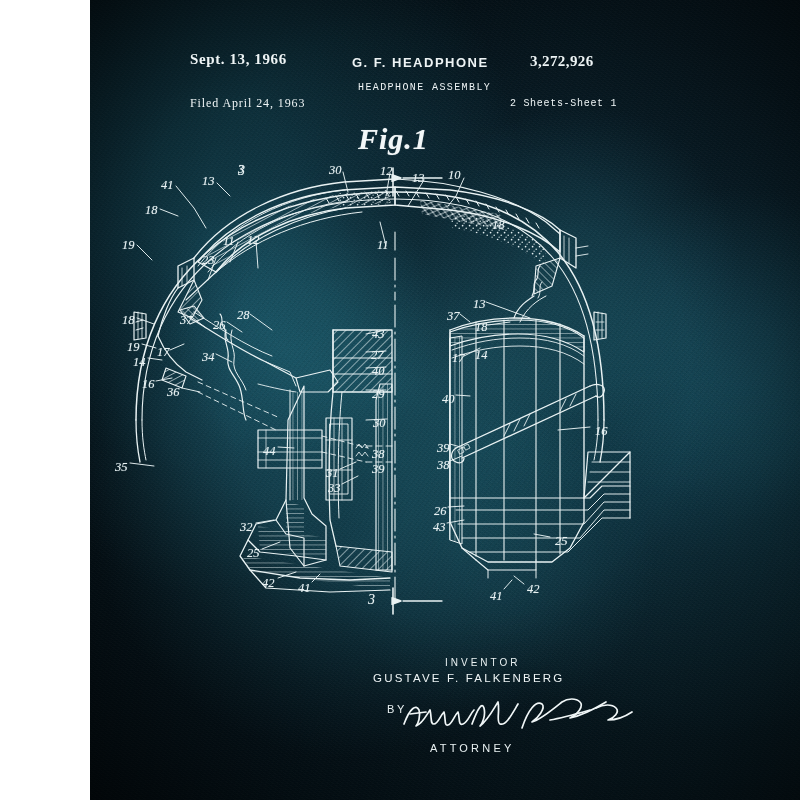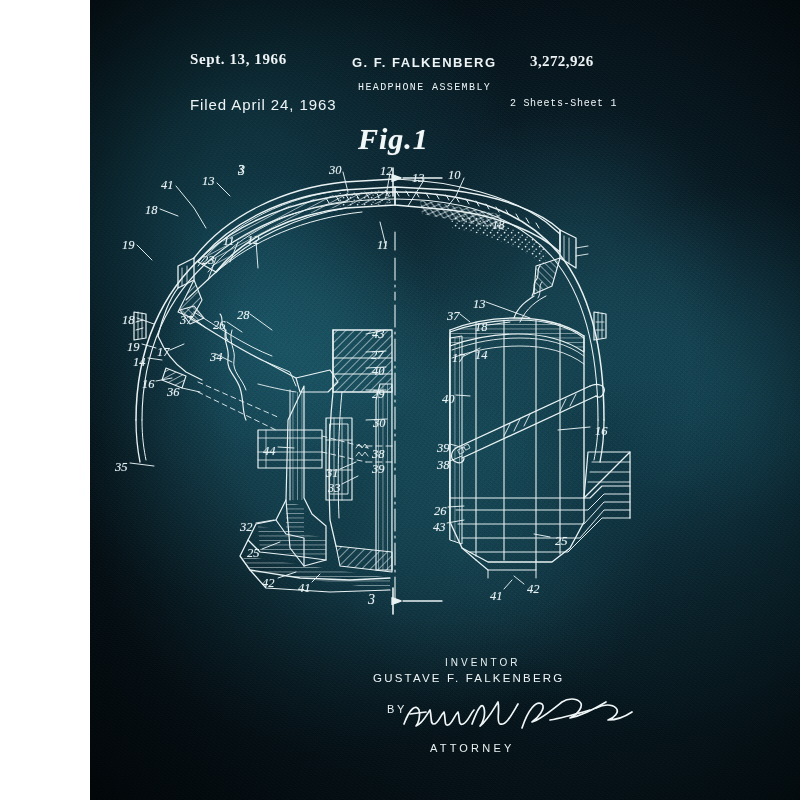--- a/index.html
+++ b/index.html
@@ -38,21 +38,21 @@
         repeating-linear-gradient(-52deg, rgba(0,0,0,.05) 0 1px, transparent 1px 4px),
         repeating-linear-gradient(7deg, rgba(255,255,255,.012) 0 1px, transparent 1px 2px);}
   .bg-vignette{
       background:radial-gradient(ellipse 74% 70% at 50% 48%, rgba(0,0,0,0) 42%, rgba(0,0,0,.42) 78%, rgba(0,0,0,.72) 100%);}
   .hdr{position:absolute;white-space:nowrap;color:#eef4f5;}
 
   .t-date{left:100px;top:51px;font-family:"Liberation Serif",serif;font-weight:bold;font-size:15px;letter-spacing:.6px;}
   .t-name{left:262px;top:55px;font-family:"Liberation Sans",sans-serif;font-weight:bold;font-size:13px;letter-spacing:1.5px;}
   .t-pno{left:440px;top:53px;font-family:"Liberation Serif",serif;font-weight:bold;font-size:15px;letter-spacing:.4px;}
   .t-sub{left:268px;top:82px;font-family:"Liberation Mono",monospace;font-size:10px;letter-spacing:1.4px;}
-  .t-filed{left:100px;top:96px;font-family:Liberation Sans, sans-serif;font-size:15px;letter-spacing:.9px;}
+  .t-filed{left:100px;top:96px;font-family:Liberation Serif, serif;font-size:12px;letter-spacing:.9px;}
   .t-sheets{left:420px;top:98px;font-family:"Liberation Mono",monospace;font-size:10px;letter-spacing:.7px;}
 
   .t-fig{position:absolute;left:268px;top:122px;font-family:"Liberation Serif",serif;
          font-style:italic;font-weight:bold;font-size:30px;color:#f2f7f8;letter-spacing:1px;
          text-shadow:0 0 1px rgba(255,255,255,.45);}
 
   .t-inv-lab{position:absolute;left:355px;top:657px;font-family:"Liberation Sans",sans-serif;font-size:10px;letter-spacing:3px;color:#e9f1f2;}
   .t-inv-name{position:absolute;left:283px;top:672px;font-family:"Liberation Sans",sans-serif;font-size:11.5px;letter-spacing:2.2px;color:#eef4f5;}
   .t-by{position:absolute;left:297px;top:703px;font-family:"Liberation Sans",sans-serif;font-size:11px;letter-spacing:2.6px;color:#e9f1f2;}
   .t-sig{position:absolute;left:310px;top:694px;width:240px;height:42px;}
@@ -72,21 +72,21 @@
 
 <div id="poster">
 
   <div class="bg-layer bg-base"></div>
   <div class="bg-layer bg-mottle1"></div>
   <div class="bg-layer bg-mottle2"></div>
   <div class="bg-layer bg-grain"></div>
   <div class="bg-layer bg-vignette"></div>
 
   <div class="hdr t-date">Sept. 13, 1966</div>
-  <div class="hdr t-name">G. F. FALKENBERG</div>
+  <div class="hdr t-name">G. F. HEADPHONE</div>
   <div class="hdr t-pno">3,272,926</div>
   <div class="hdr t-sub">HEADPHONE ASSEMBLY</div>
   <div class="hdr t-filed">Filed April 24, 1963</div>
   <div class="hdr t-sheets">2 Sheets-Sheet 1</div>
 
   <div class="t-fig">Fig.1</div>
 
   <div id="figure">
   <svg width="620" height="800" viewBox="0 0 620 800" xmlns="http://www.w3.org/2000/svg">
     <defs>
@@ -369,21 +369,21 @@
       <div class="num" style="left: 383px; top: 297px;">13</div>
       <div class="num" style="left: 32px; top: 313px;">18</div>
       <div class="num" style="left: 385px; top: 320px;">18</div>
       <div class="num" style="left: 90px; top: 313px;">37</div>
       <div class="num" style="left: 123px; top: 318px;">26</div>
       <div class="num" style="left: 147px; top: 308px;">28</div>
       <div class="num" style="left: 282px; top: 327px;">43</div>
       <div class="num" style="left: 357px; top: 309px;">37</div>
       <div class="num" style="left: 37px; top: 340px;">19</div>
       <div class="num" style="left: 67px; top: 345px;">17</div>
-      <div class="num" style="left: 112px; top: 350px; margin-left: 8px;">34</div>
+      <div class="num" style="left: 112px; top: 350px;">34</div>
       <div class="num" style="left: 281px; top: 348px;">27</div>
       <div class="num" style="left: 362px; top: 351px;">17</div>
       <div class="num" style="left: 385px; top: 348px;">14</div>
       <div class="num" style="left: 43px; top: 355px;">14</div>
       <div class="num" style="left: 282px; top: 364px;">40</div>
       <div class="num" style="left: 52px; top: 377px;">16</div>
       <div class="num" style="left: 77px; top: 385px;">36</div>
       <div class="num" style="left: 282px; top: 387px;">29</div>
       <div class="num" style="left: 352px; top: 392px;">40</div>
       <div class="num" style="left: 283px; top: 416px;">30</div>

